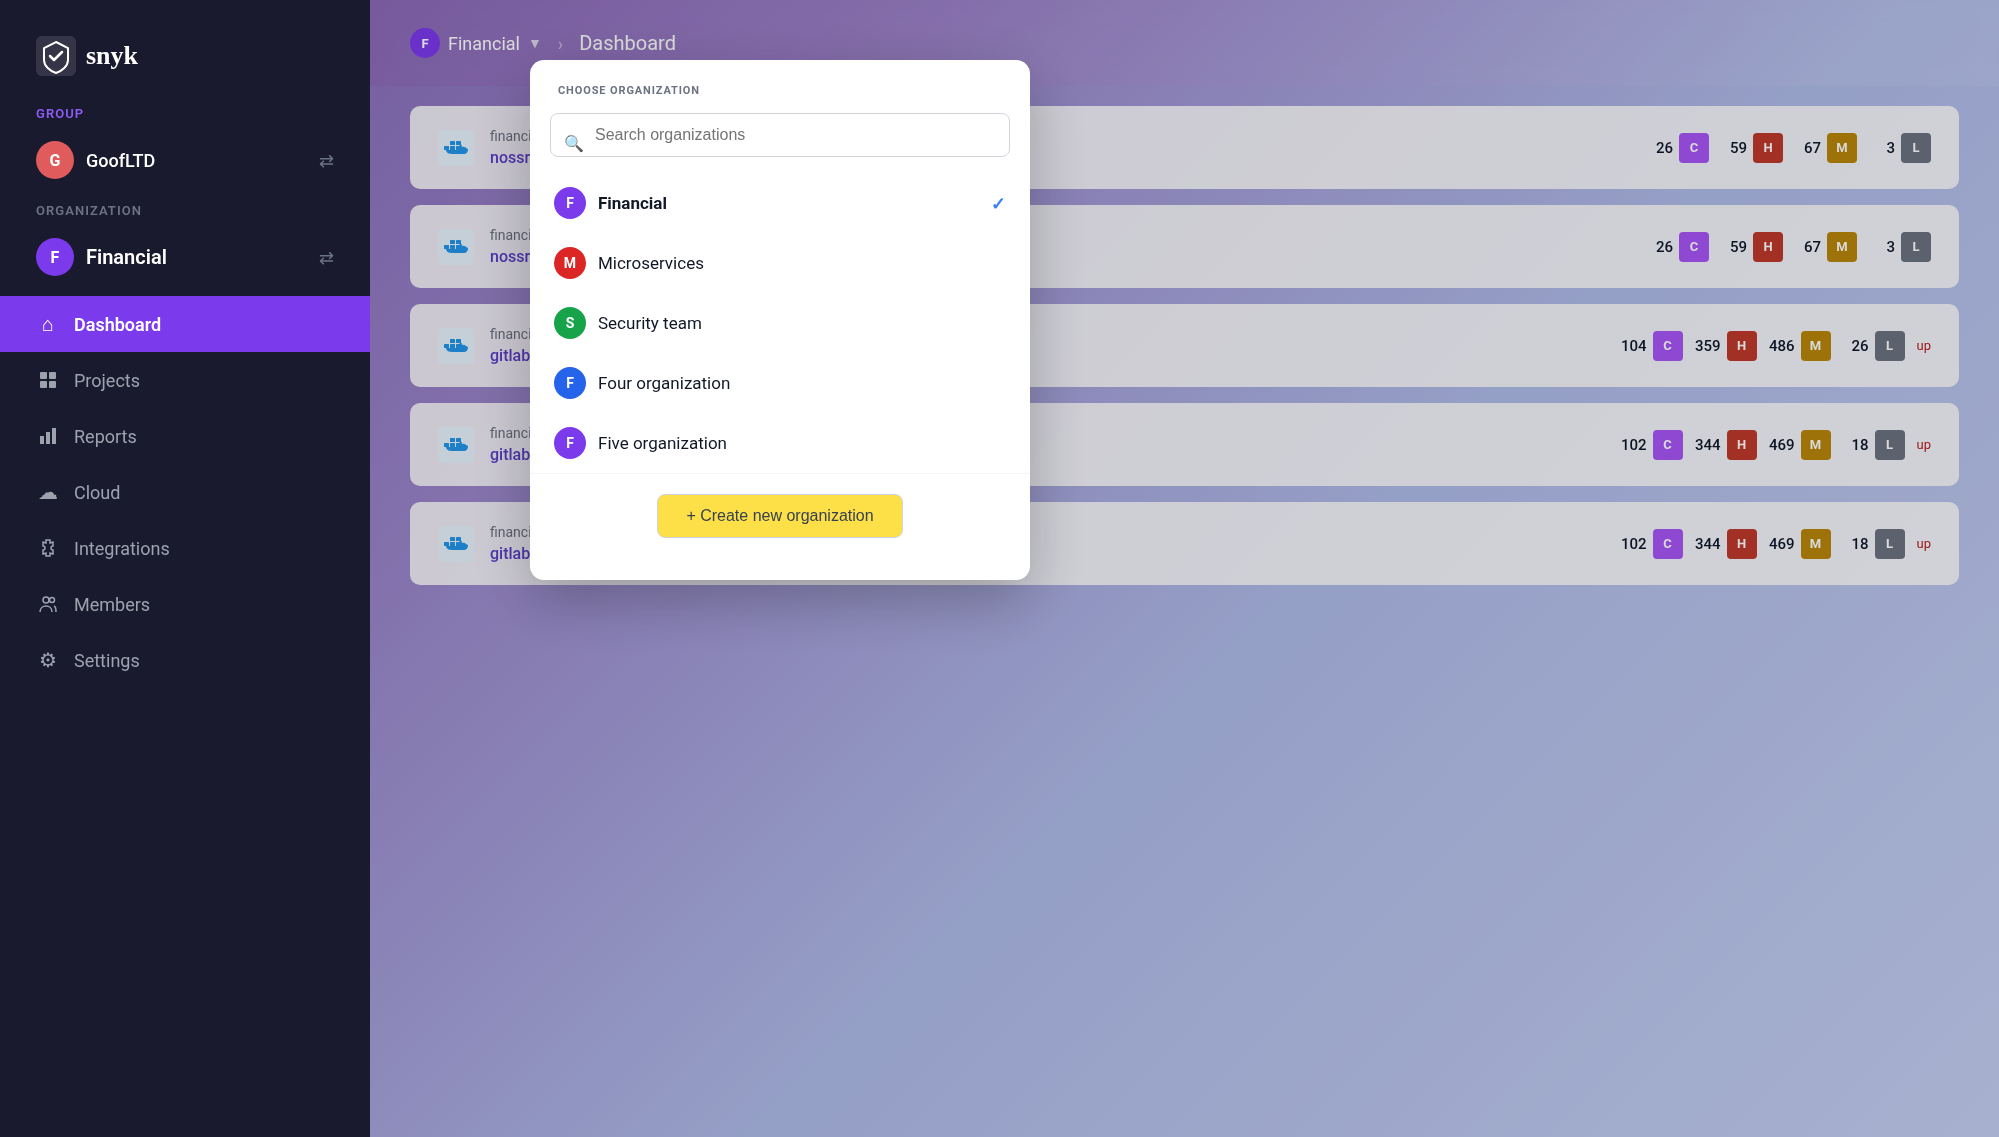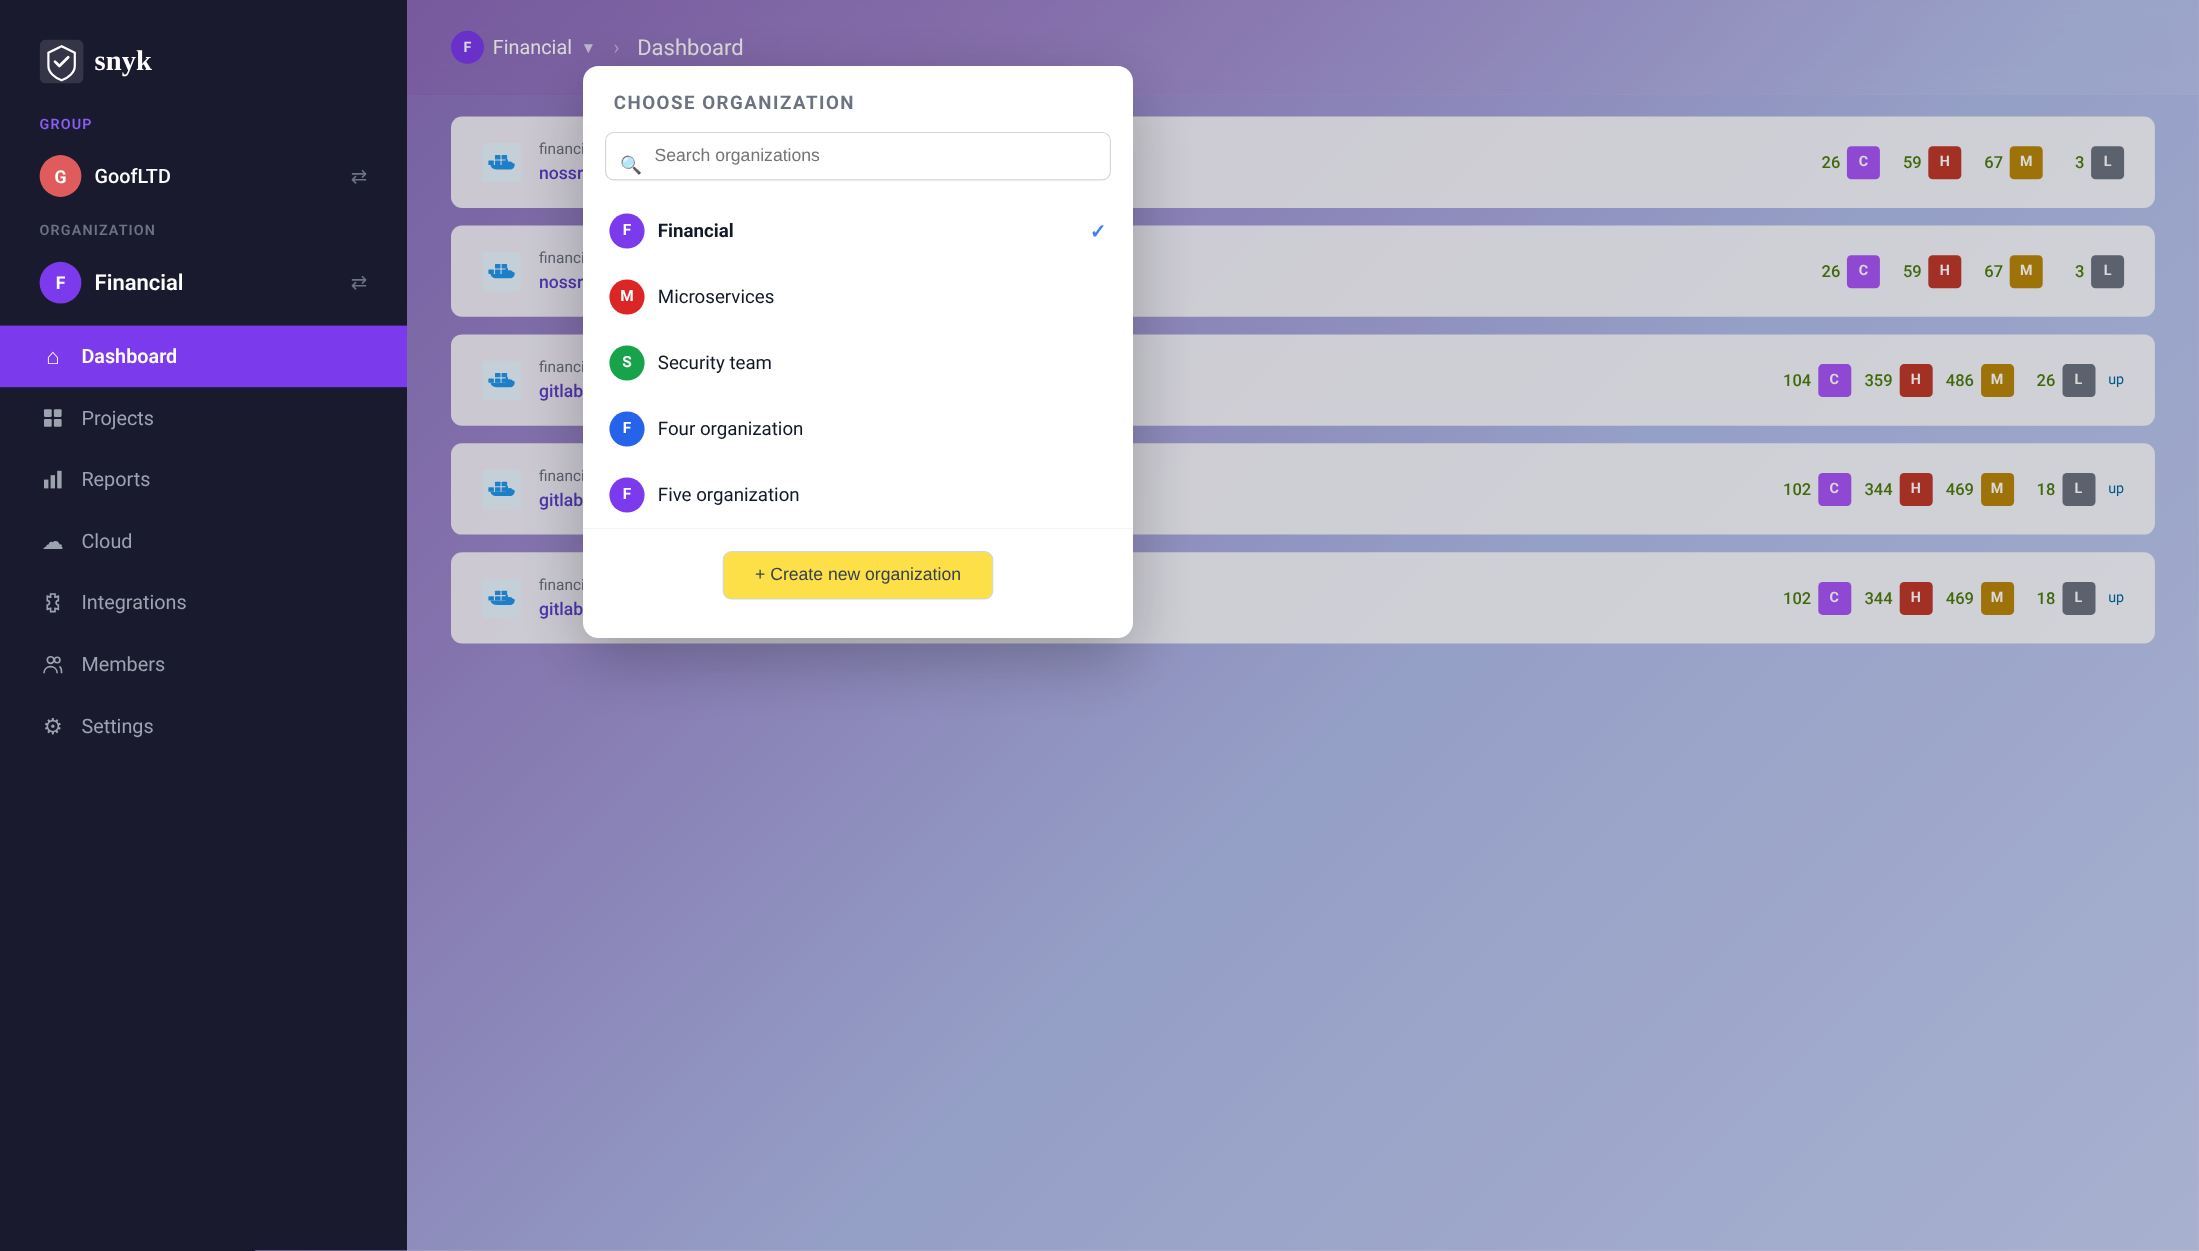--- a/index.html
+++ b/index.html
@@ -259,21 +259,21 @@
     }
 
     .project-right {
       display: flex;
       align-items: center;
       gap: 6px;
     }
 
     .vuln-count {
       font-size: 15px;
-      color: #4d7c0f;
+      color: #0f172a;
       font-weight: 500;
       min-width: 32px;
       text-align: right;
     }
 
     .badge {
       width: 30px;
       height: 30px;
       border-radius: 4px;
       display: flex;
@@ -283,21 +283,21 @@
       font-weight: 700;
       color: white;
     }
 
     .badge-c { background: #a855f7; }
     .badge-h { background: #c0392b; }
     .badge-m { background: #b8860b; }
     .badge-l { background: #6b7280; }
 
     .up-btn {
-      color: #0369a1;
+      color: #b91c1c;
       font-size: 13px;
       margin-left: 6px;
     }
 
     
     .modal-overlay {
       position: absolute;
       top: 0; left: 0; right: 0; bottom: 0;
       background: rgba(0,0,0,0.15);
       display: flex;
@@ -310,21 +310,21 @@
       background: white;
       border-radius: 14px;
       width: 500px;
       max-height: 520px;
       overflow: hidden;
       box-shadow: 0 20px 60px rgba(0,0,0,0.25);
     }
 
     .modal-header {
       padding: 24px 28px 16px;
-      font-size: 17px;
+      font-size: 11px;
       font-weight: 700;
       color: #6b7280;
       letter-spacing: 0.08em;
       text-transform: uppercase;
     }
 
     .search-wrap {
       padding: 0 20px 16px;
       position: relative;
     }

